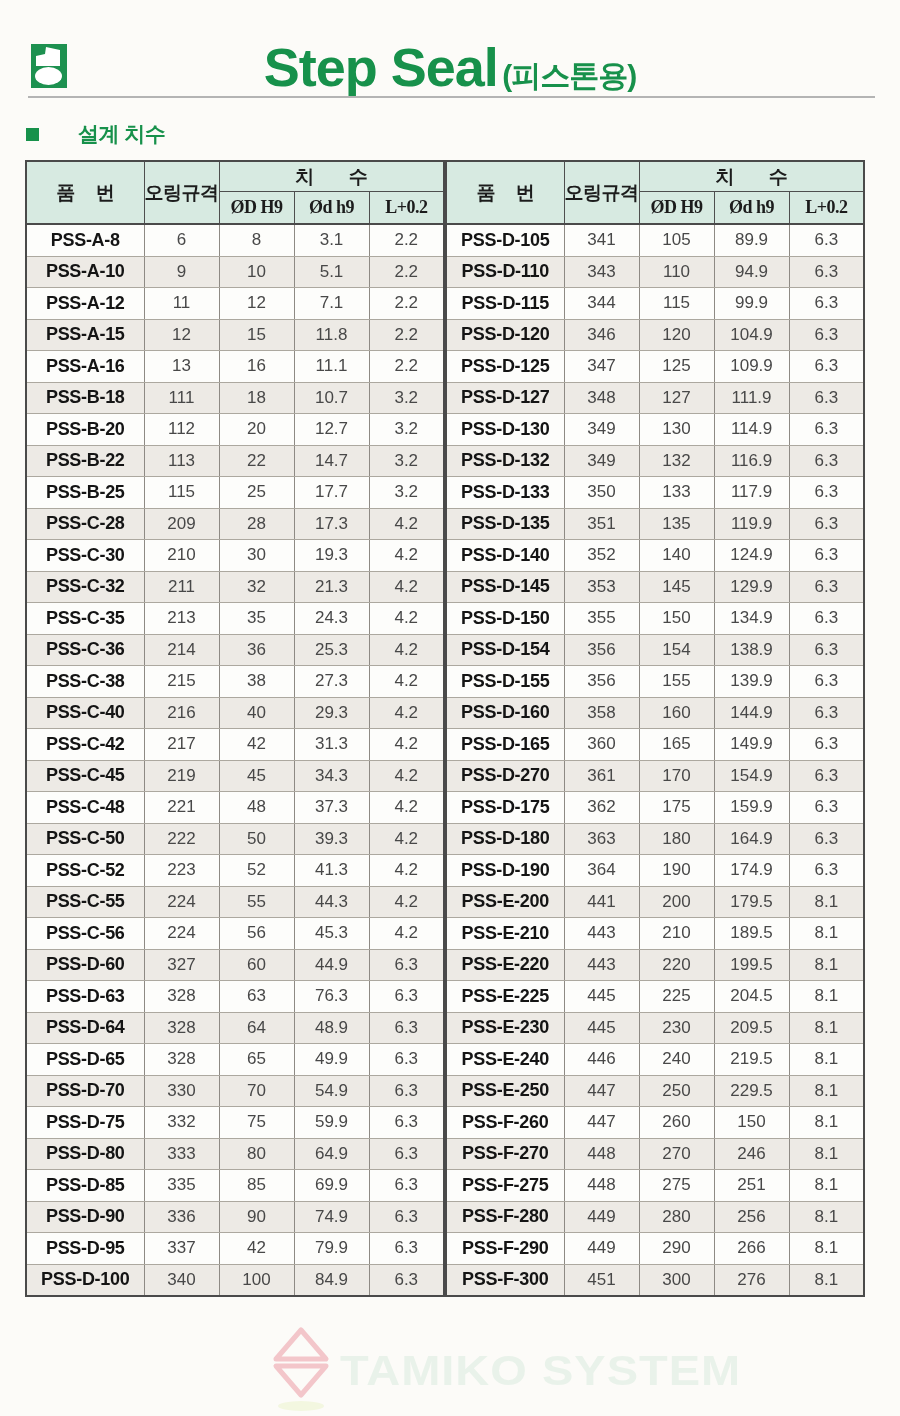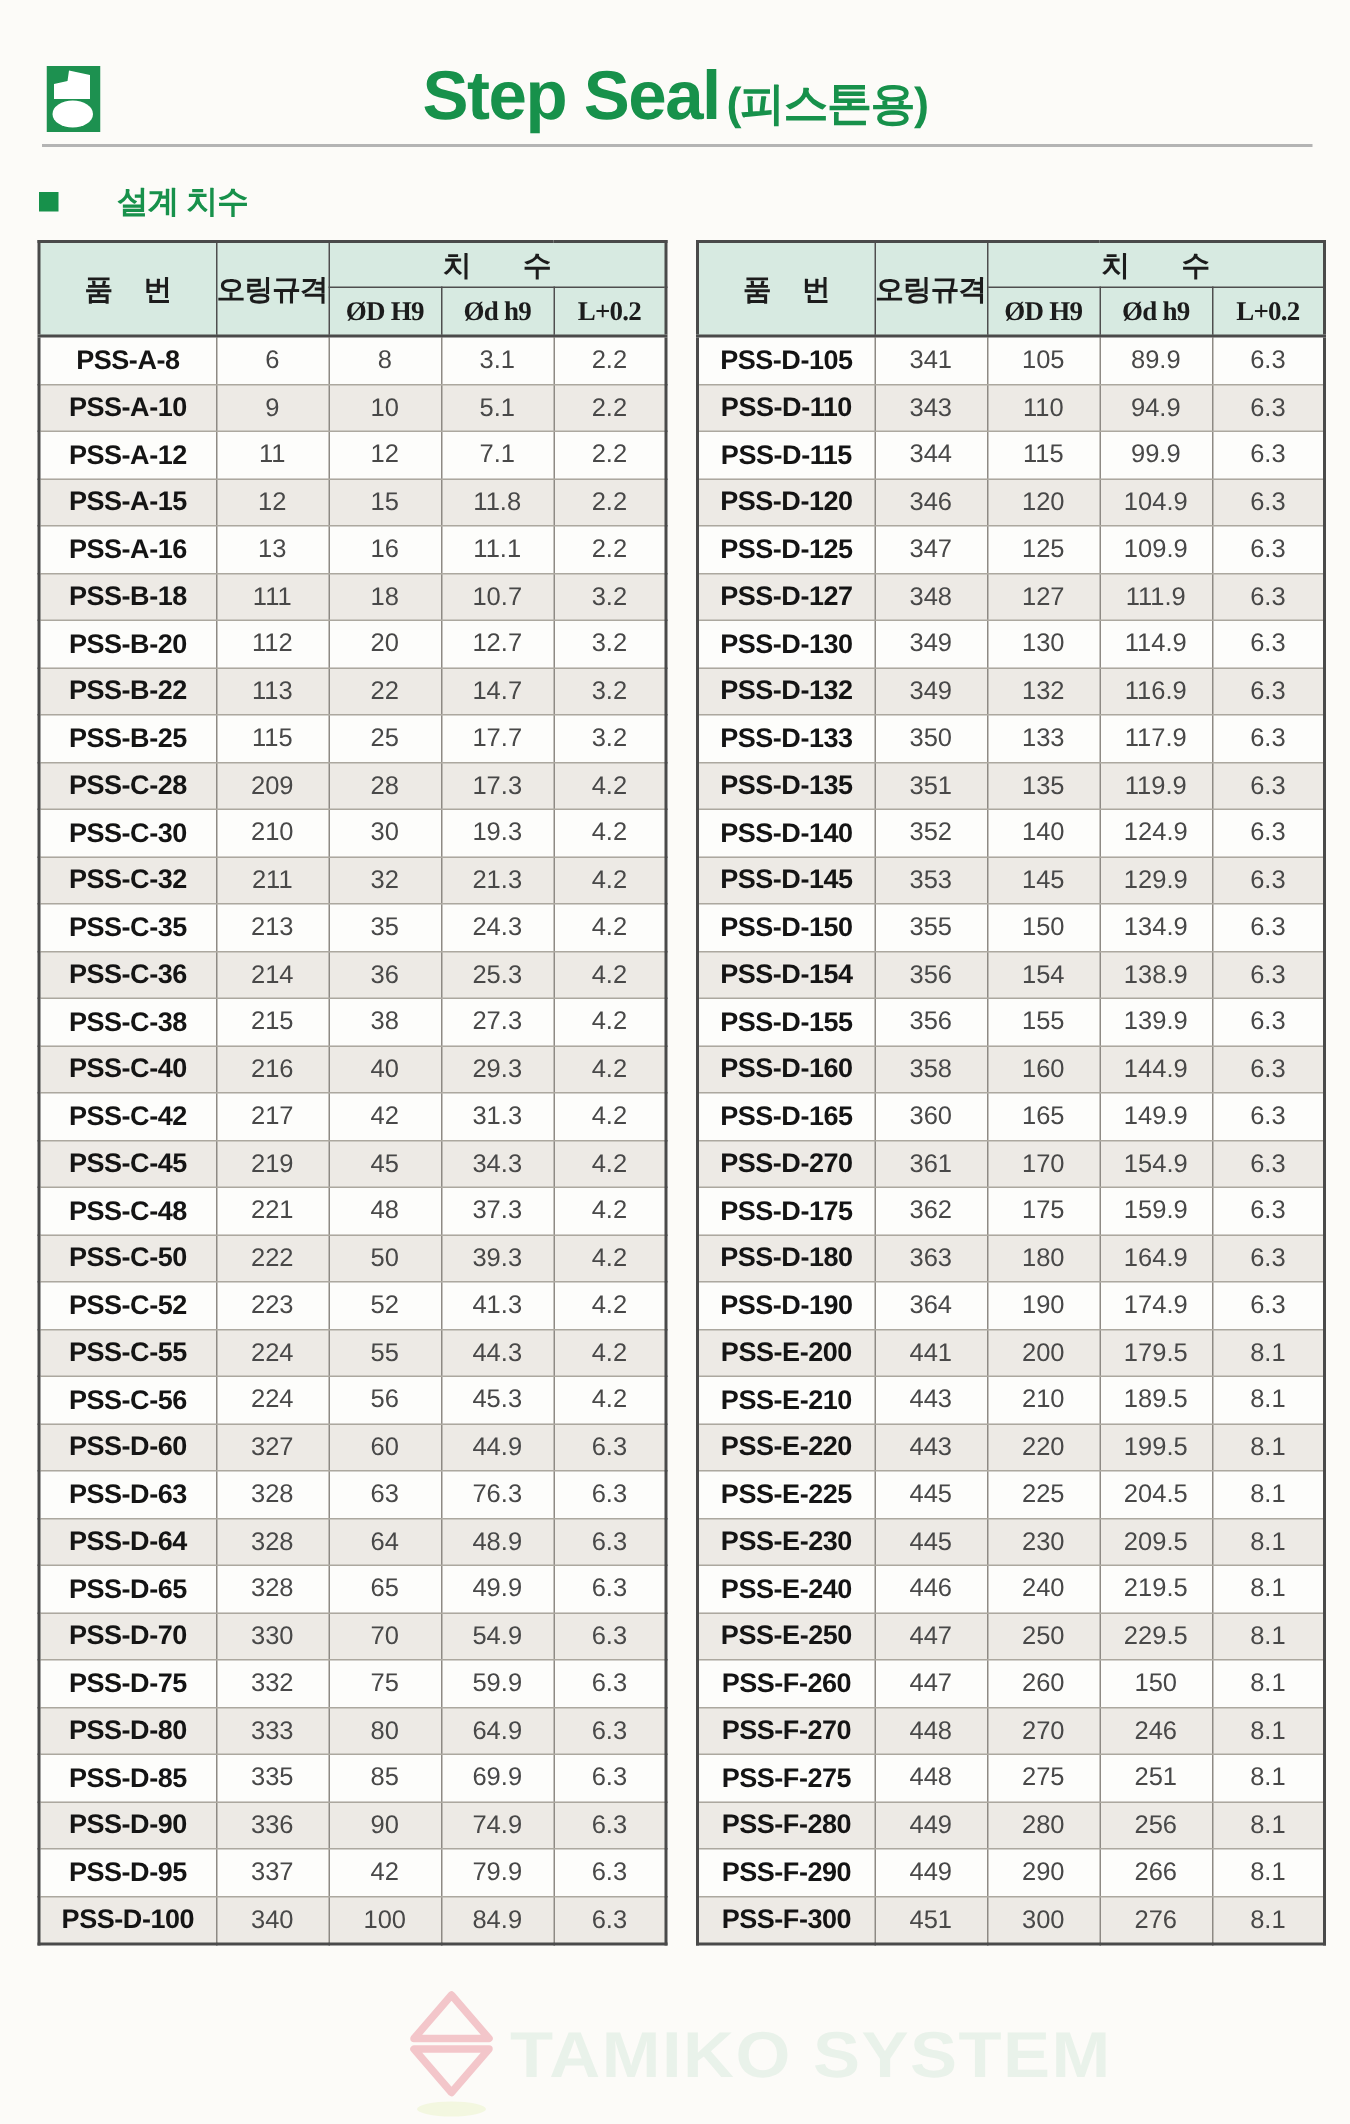--- a/index.html
+++ b/index.html
@@ -8,29 +8,29 @@
     background:#fcfbf8;
     font-family:"Liberation Sans", sans-serif;
     color:#1f1f1f;
   }
   
   .logo{position:absolute;left:31px;top:44px;width:36px;height:44px;}
   .title{
     position:absolute;top:36px;left:0;width:900px;text-align:center;
     color:var(--accent,#17914b);white-space:nowrap;
   }
-  .title .main{font-size:46px;font-weight:bold;letter-spacing:-1px;}
+  .title .main{font-size:54px;font-weight:bold;letter-spacing:-1px;}
   .title .suffix{font-size:30px;font-weight:bold;letter-spacing:-1px;}
   .rule{position:absolute;top:96px;left:28px;width:847px;height:2px;background:#b4b4b4;}
   
   .section{position:absolute;top:120px;left:26px;display:flex;align-items:center;gap:7px;}
   .section .bullet{width:13px;height:13px;background:var(--accent,#17914b);display:inline-block;}
   .section .label{font-size:21px;font-weight:bold;color:var(--accent,#17914b);letter-spacing:-0.5px;margin-left:32px;}
   
-  .tables{position:absolute;top:160px;left:25px;display:flex;gap:19px;align-items:flex-end;}
+  .tables{position:absolute;top:160px;left:25px;display:flex;align-items:flex-end;}
   table{
     border-collapse:collapse;table-layout:fixed;width:418px;
     border:2px solid #4a4a4a;background:#fdfdfb;
   }
   col.c-part{width:118px;}
   col.c-num{width:75px;}
   thead th{
     background:var(--header-bg,#d7eae1);
     border:1px solid #4e4e4e;
     font-size:19px;font-weight:bold;color:#1c1c1c;

